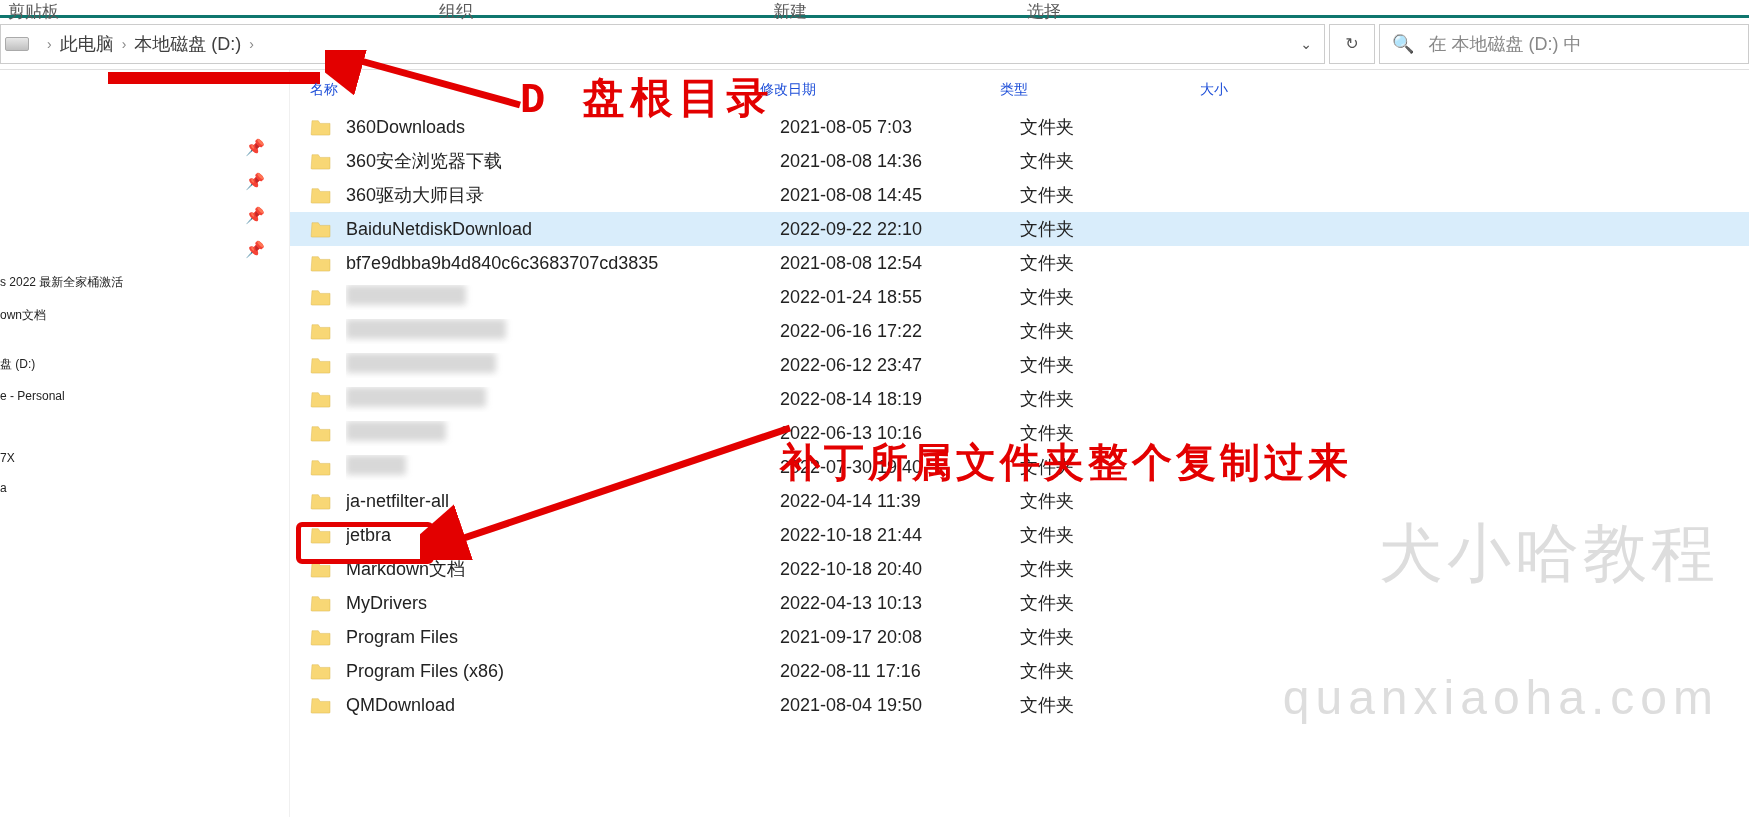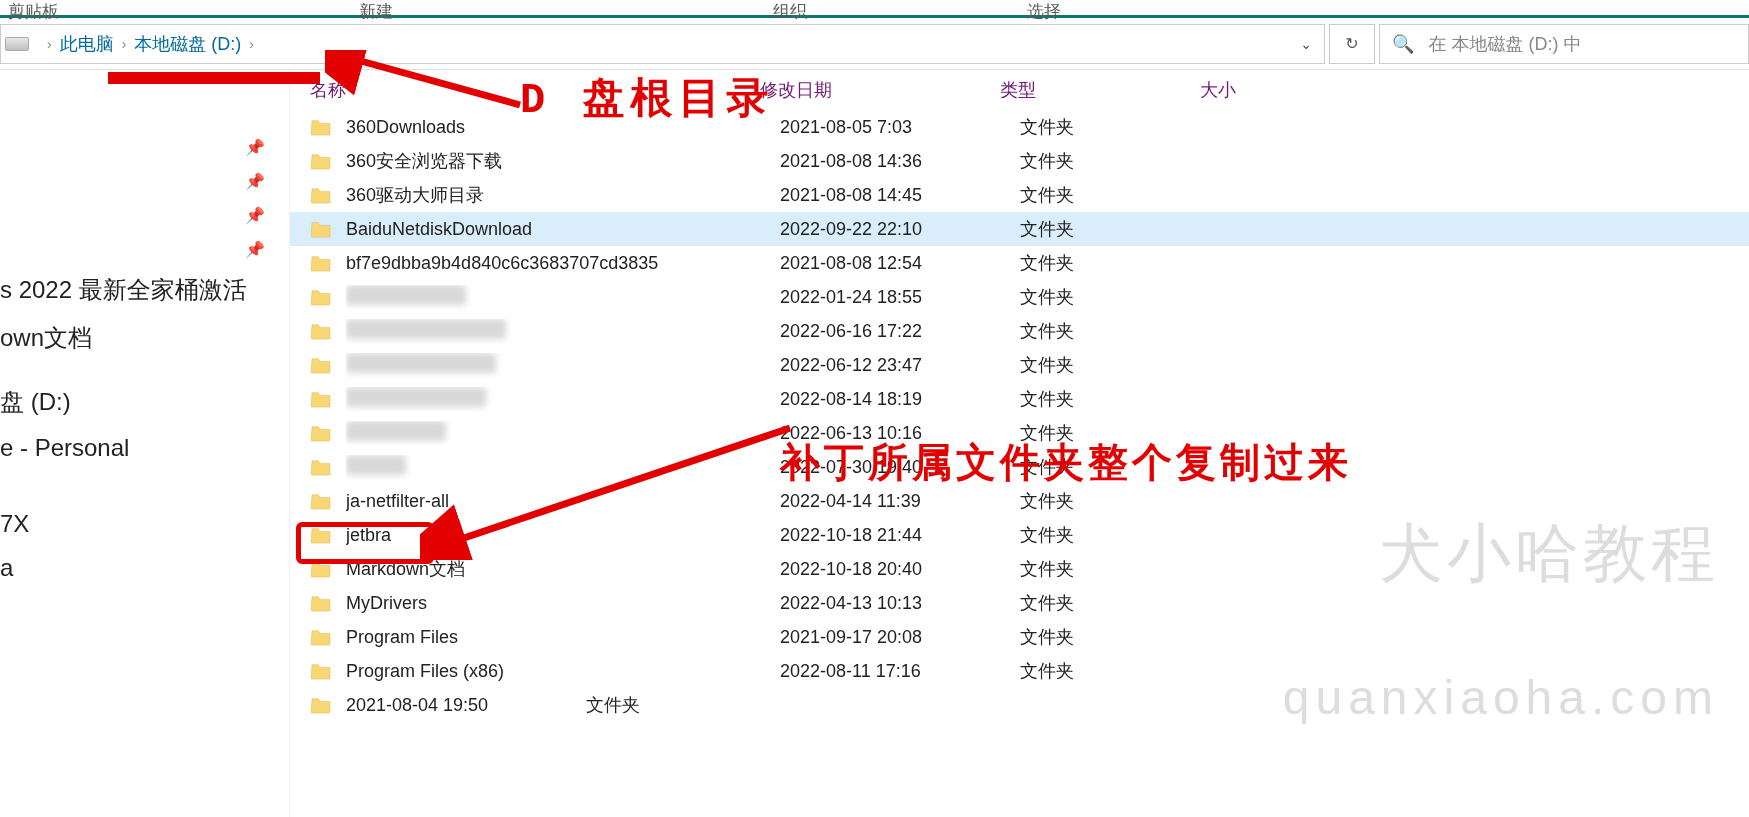--- a/index.html
+++ b/index.html
@@ -6,34 +6,34 @@
 body { font-family: "Microsoft YaHei", "Segoe UI", sans-serif; font-size: 16px; background: #fff; color: #333; width: 1749px; height: 817px; overflow: hidden; position: relative; }
 
 .toolbar-top { display: flex; border-bottom: 3px solid #0f766e; height: 18px; align-items: flex-start; }
 .toolbar-item { padding: 0 140px 0 0; color: #5a5a5a; font-size: 17px; }
 .toolbar-item:first-child { padding-left: 8px; }
 
 .address-row { display: flex; align-items: center; height: 52px; border-bottom: 1px solid #e0e0e0; }
 .address-bar { flex: 1; display: flex; align-items: center; padding-left: 4px; height: 40px; border: 1px solid #ccc; margin: 6px 4px 6px 0; position: relative; }
 .disk-icon { width: 24px; height: 14px; background: linear-gradient(#e8e8e8,#c0c0c0); border-radius: 2px; margin-right: 10px; border: 1px solid #aaa; }
 .crumb-sep { padding: 0 8px; color: #888; font-size: 14px; }
-.crumb { color: #0369a1; font-size: 18px; }
+.crumb { color: #404040; font-size: 18px; }
 .addr-btn { width: 46px; height: 40px; display: flex; align-items: center; justify-content: center; border: 1px solid #ccc; margin: 6px 4px 6px 0; color: #555; }
 .search-box { width: 370px; height: 40px; border: 1px solid #ccc; margin: 6px 0 6px 0; display: flex; align-items: center; padding-left: 12px; color: #888; font-size: 18px; }
 .search-icon { margin-right: 14px; color: #666; }
 
 .red-underline { position: absolute; left: 108px; top: 72px; width: 212px; height: 12px; background: #e30000; }
 
 .main-area { display: flex; height: calc(100% - 70px); }
 .sidebar { width: 290px; padding-top: 60px; border-right: 1px solid #f0f0f0; }
 .sidebar-pin { display: flex; justify-content: flex-end; padding-right: 24px; color: #888; font-size: 16px; height: 34px; align-items: center; }
-.sidebar-line { padding: 8px 0 8px 0; font-size: 24px; color: #222; white-space: nowrap; overflow: hidden; }
+.sidebar-line { padding: 8px 0 8px 0; font-size: 12px; color: #222; white-space: nowrap; overflow: hidden; }
 
 .file-pane { flex: 1; position: relative; }
-.columns-header { display: flex; height: 40px; align-items: center; color: #701a75; font-size: 18px; }
+.columns-header { display: flex; height: 40px; align-items: center; color: #1d4ed8; font-size: 14px; }
 .col-name { width: 470px; padding-left: 20px; }
 .col-date { width: 240px; }
 .col-type { width: 200px; }
 .col-size { width: 160px; }
 
 .file-row { display: flex; height: 34px; align-items: center; font-size: 18px; color: #222; }
 .file-row.selected { background: #d9edfb; }
 .folder-icon { width: 22px; height: 18px; margin-left: 20px; margin-right: 14px; position: relative; }
 .folder-icon svg { width: 22px; height: 18px; }
 .cell-name { width: 434px; white-space: nowrap; overflow: hidden; }
@@ -54,22 +54,22 @@
 .wm1 { right: 30px; top: 440px; }
 .wm2 { right: 30px; top: 600px; font-size: 48px; letter-spacing: 6px; }
 
 .chevron-down { font-size: 14px; color: #555; position: absolute; right: 12px; }
 </style>
 </head>
 <body>
 
 <div class="toolbar-top">
   <div class="toolbar-item">剪贴板</div>
+  <div class="toolbar-item" style="padding-left:240px">组织</div>
   <div class="toolbar-item" style="padding-left:160px">新建</div>
-  <div class="toolbar-item" style="padding-left:240px">组织</div>
   <div class="toolbar-item" style="padding-left:80px">选择</div>
 </div>
 
 <div class="address-row">
   <div class="address-bar">
     <span class="disk-icon"></span>
     <span class="crumb-sep">›</span>
     <span class="crumb">此电脑</span>
     <span class="crumb-sep">›</span>
     <span class="crumb">本地磁盘 (D:)</span>
@@ -247,20 +247,21 @@
               <path d="M2 3 h7 l2 3 h11 v12 a1 1 0 0 1 -1 1 h-19 a1 1 0 0 1 -1 -1 z" fill="#f8d775" stroke="#d9b24a" stroke-width="0.5"></path>
             </svg></span>
           <span class="cell-name">Program Files (x86)</span>
           <span class="cell-date">2022-08-11 17:16</span>
           <span class="cell-type">文件夹</span>
         </div>
         <div class="file-row">
           <span class="folder-icon"><svg viewBox="0 0 24 20">
               <path d="M2 3 h7 l2 3 h11 v12 a1 1 0 0 1 -1 1 h-19 a1 1 0 0 1 -1 -1 z" fill="#f8d775" stroke="#d9b24a" stroke-width="0.5"></path>
             </svg></span>
+          <span class="cell-name">QMDownload</span>
           <span class="cell-date">2021-08-04 19:50</span>
           <span class="cell-type">文件夹</span>
         </div>
       </div>
 
     <div class="watermark wm1">犬小哈教程</div>
     <div class="watermark wm2">quanxiaoha.com</div>
   </div>
 </div>
 

